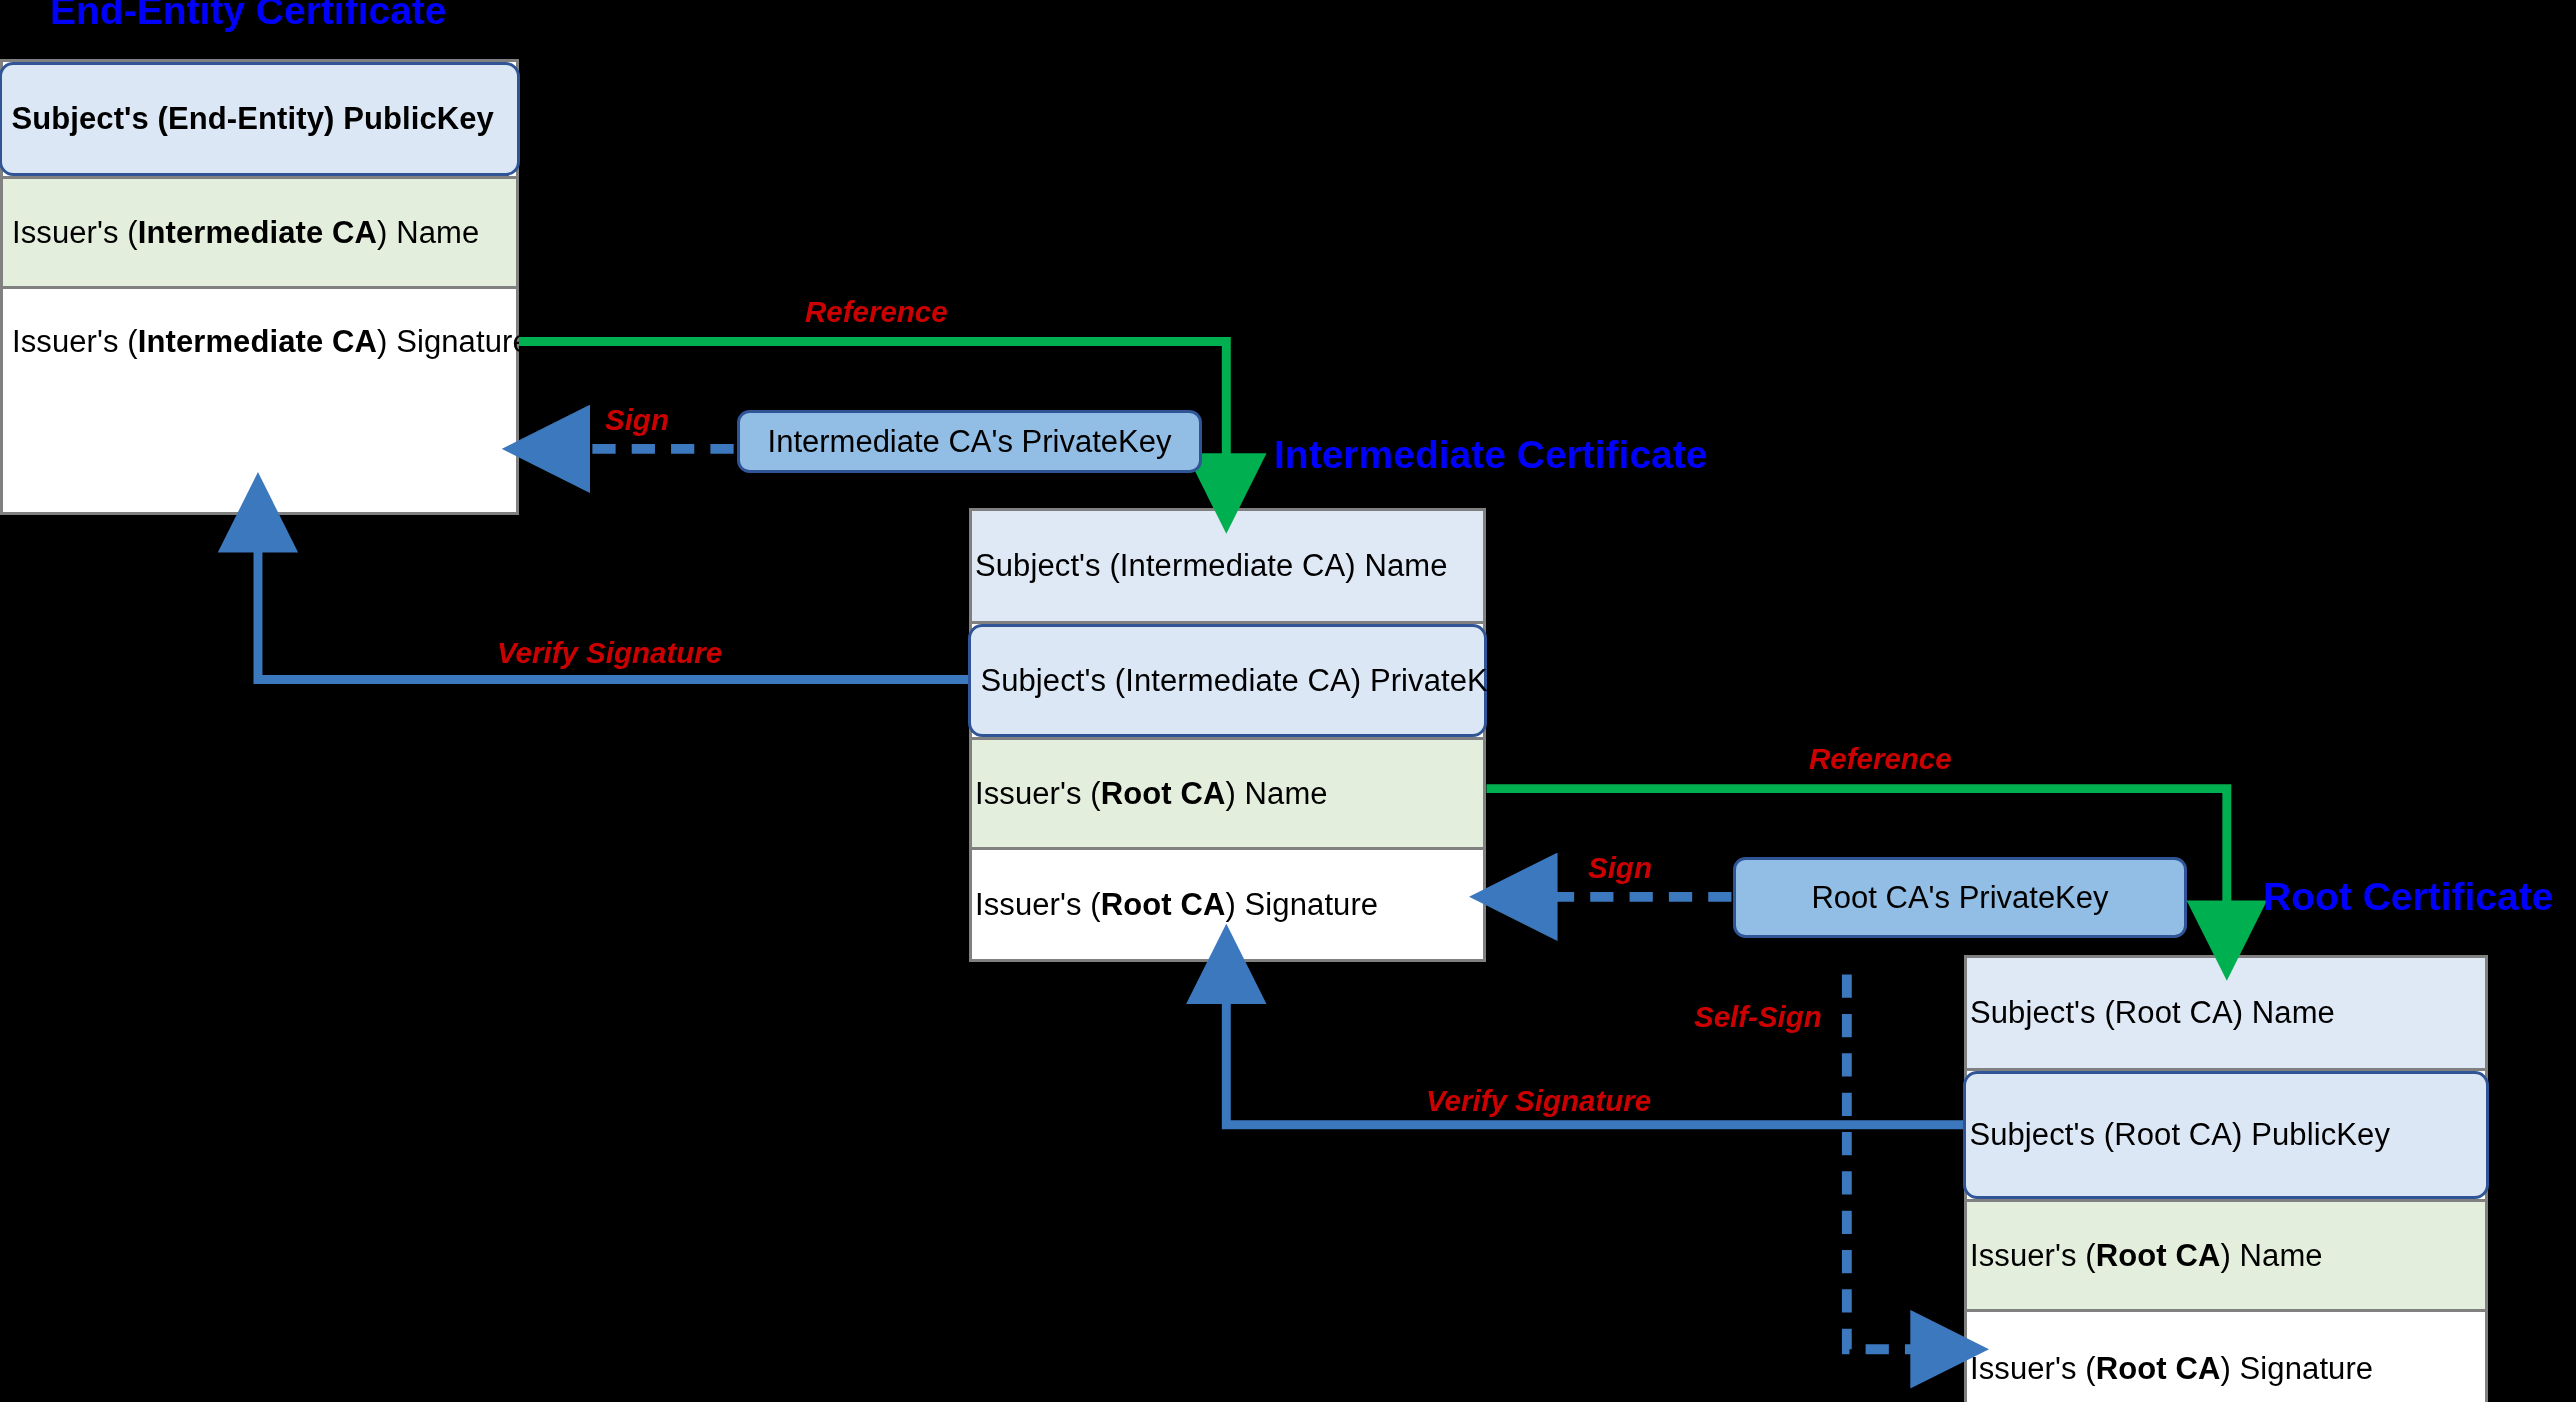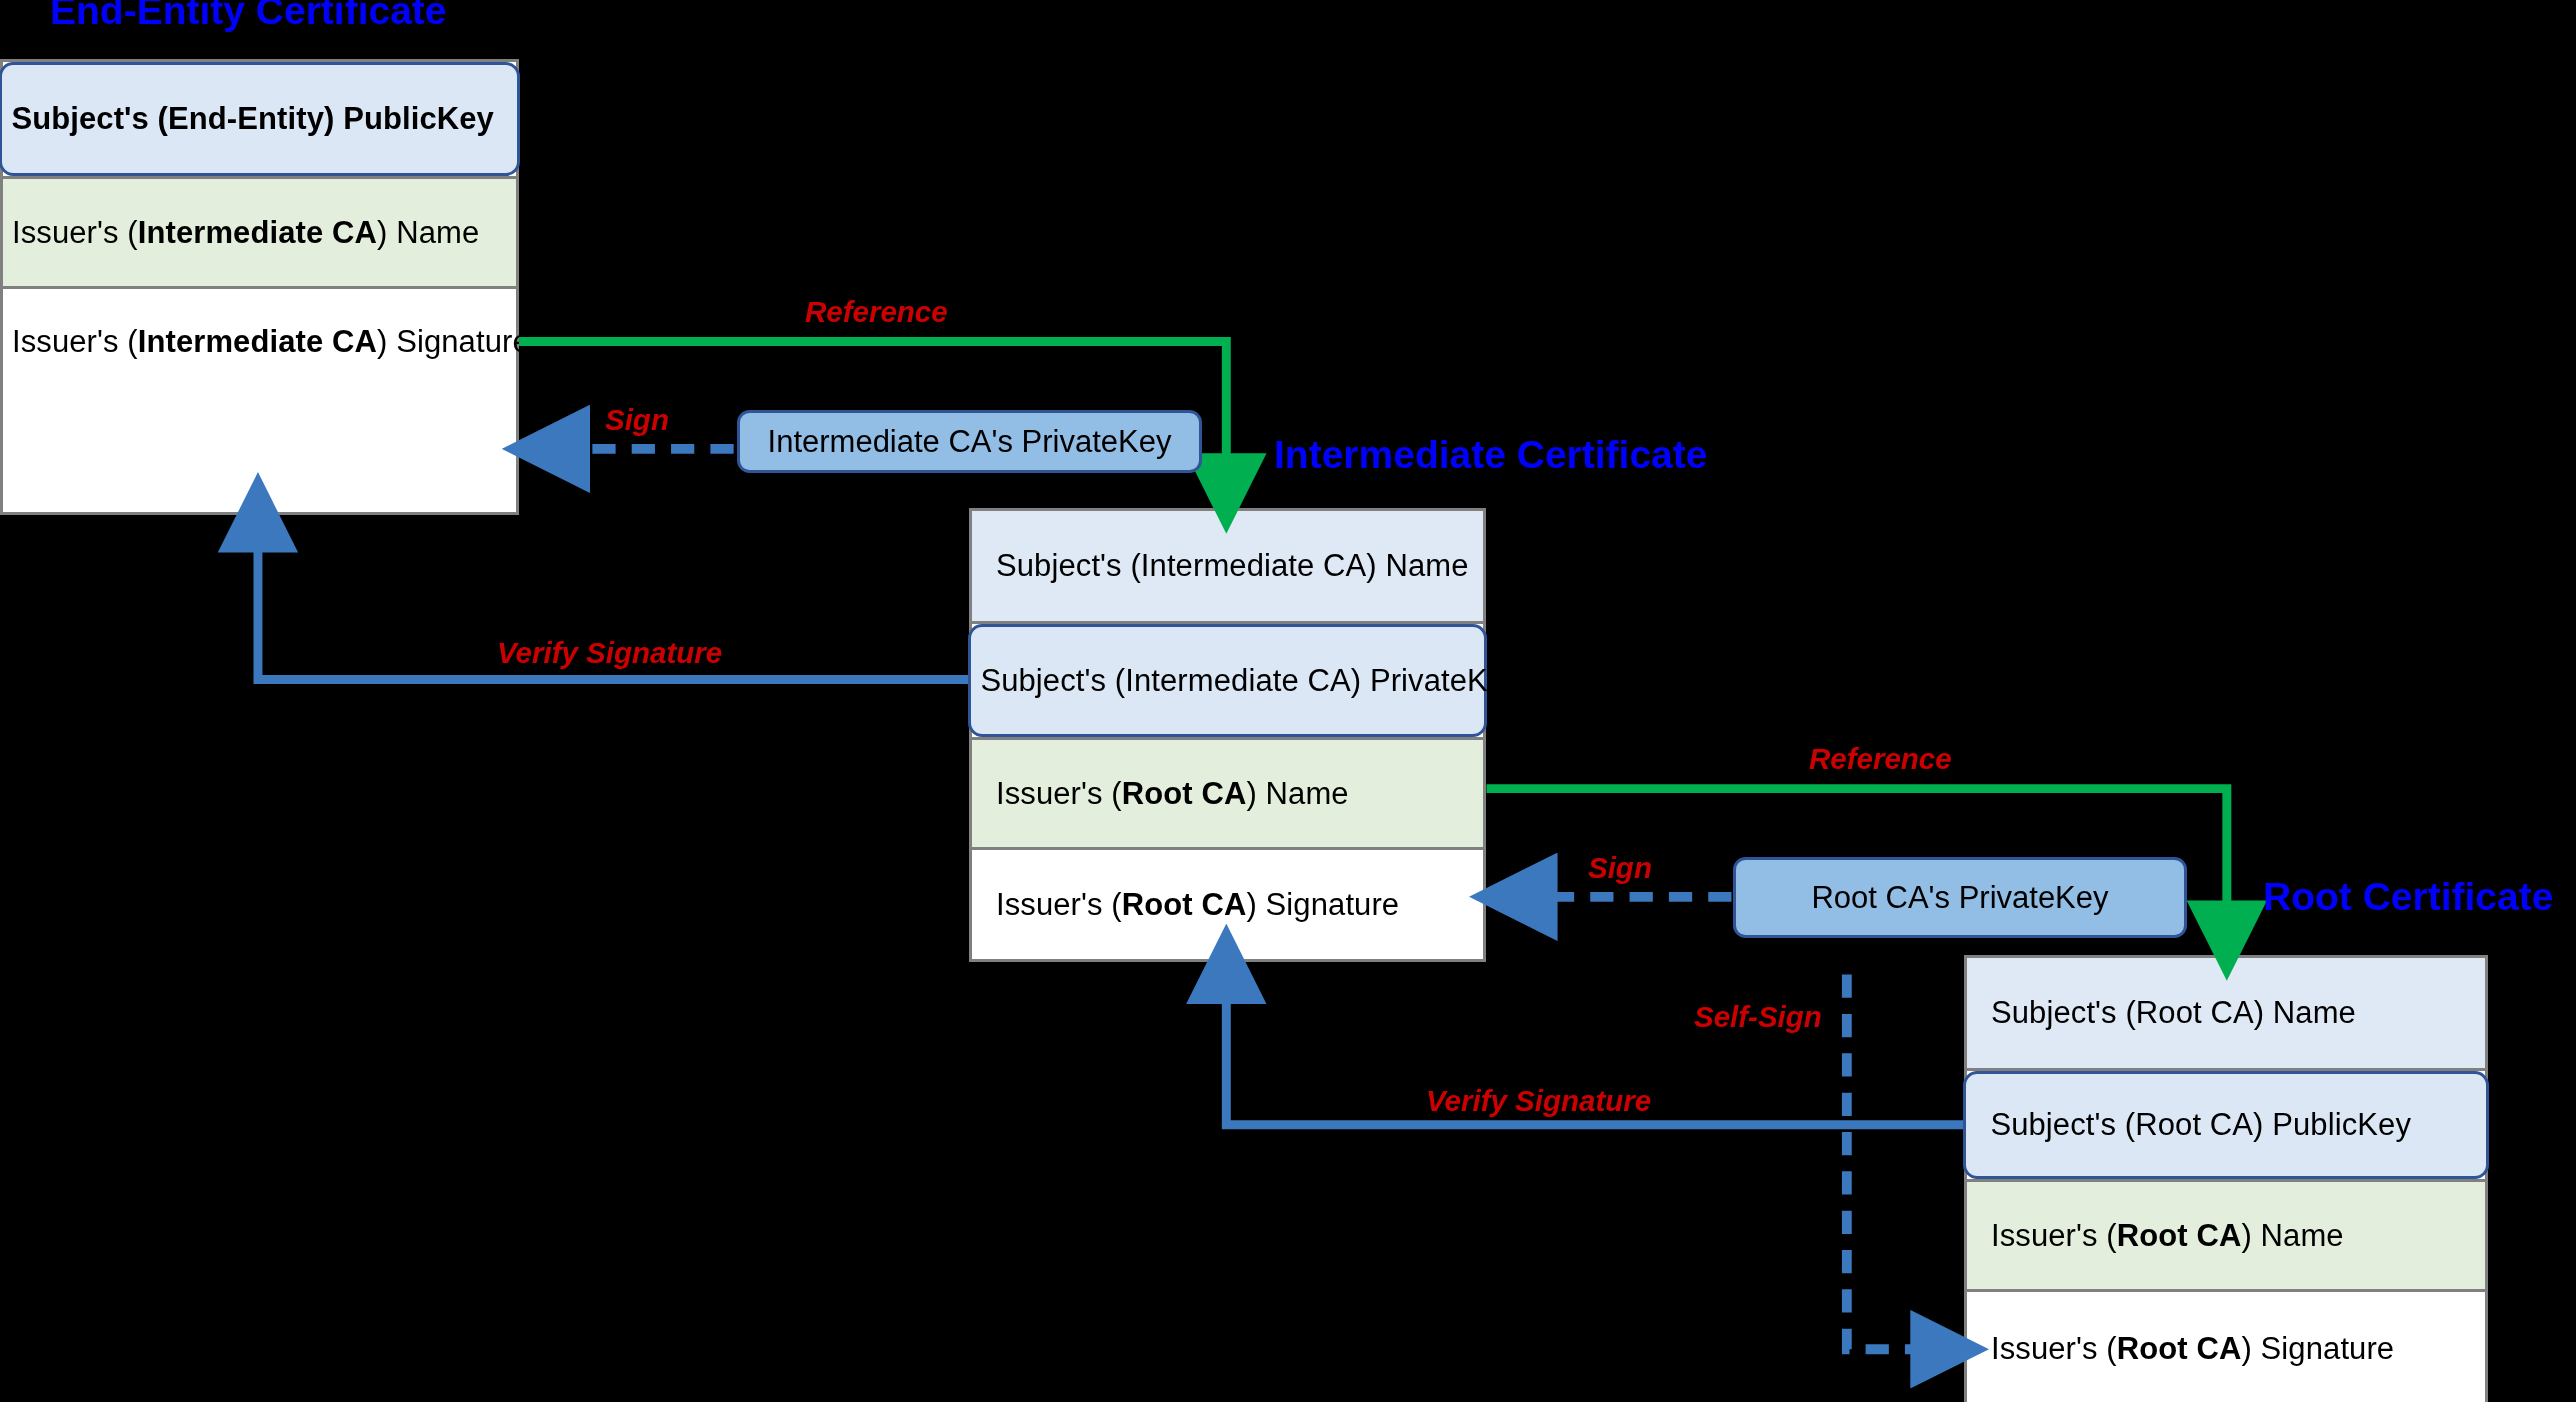--- a/index.html
+++ b/index.html
@@ -49,21 +49,21 @@
   }
   .row-issuer-name {
     background: #e4eedc;
     border-top: 3.6px solid #808080;
     border-bottom: 3.6px solid #808080;
   }
   .row-issuer-sig {
     background: #ffffff;
   }
   .pad-a { padding-left: 9px; }
-  .pad-b { padding-left: 24px; }
+  .pad-b { padding-left: 3px; }
 
   
   .privkey {
     position: absolute;
     box-sizing: border-box;
     background: #92bde4;
     border: 3.6px solid #2f5597;
     border-radius: 12.5px;
     display: flex;
     align-items: center;
@@ -177,21 +177,21 @@
         <span>) Signature</span>
     </div>
   </div>
 
   <div class="cert-title" style="left:2263px; top:875px;">Root Certificate</div>
 
   <div class="cert-box" style="left:1964px; top:955px; width:524px; height:458px;">
     <div class="cert-row row-name pad-b" style="height:113px;">
       <span>Subject's (Root CA) Name</span>
     </div>
-    <div class="cert-row row-pubkey pad-b" style="height:108px;">
+    <div class="cert-row row-pubkey pad-b" style="height:128px;">
       <span>Subject's (Root CA) PublicKey</span>
     </div>
     <div class="cert-row row-issuer-name pad-b" style="height:113px;">
       <span>Issuer's (</span>
         <b>Root CA</b>
         <span>) Name</span>
     </div>
     <div class="cert-row row-issuer-sig pad-b" style="height:113px;">
       <span>Issuer's (</span>
         <b>Root CA</b>

